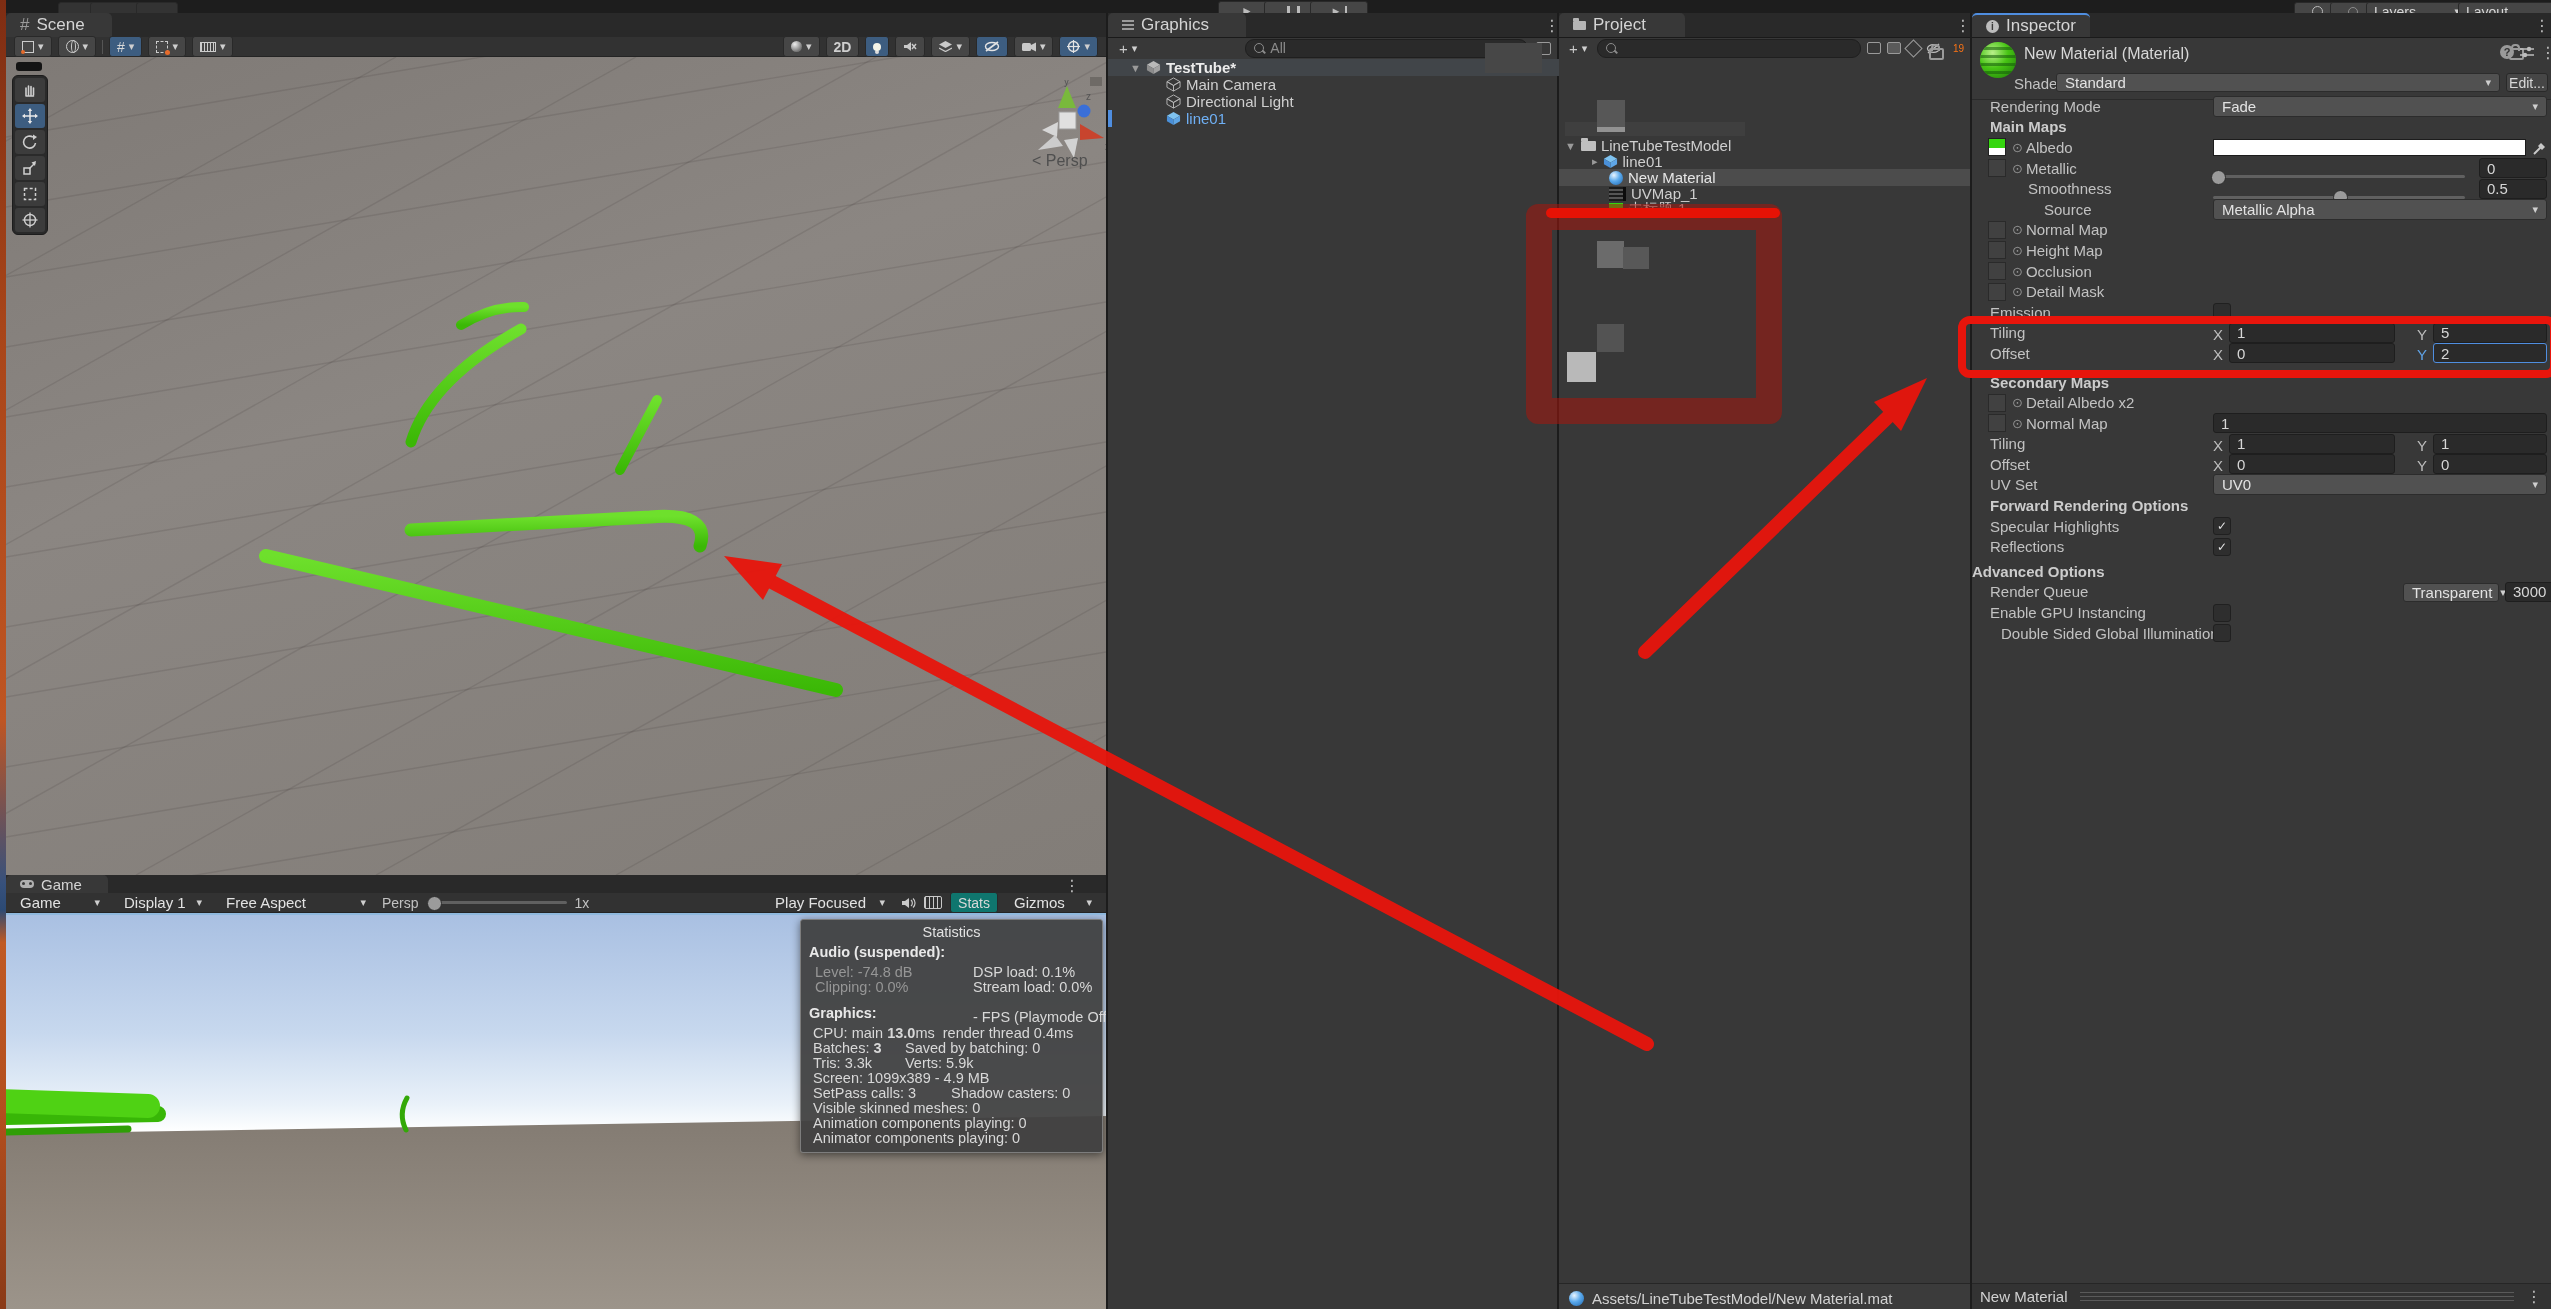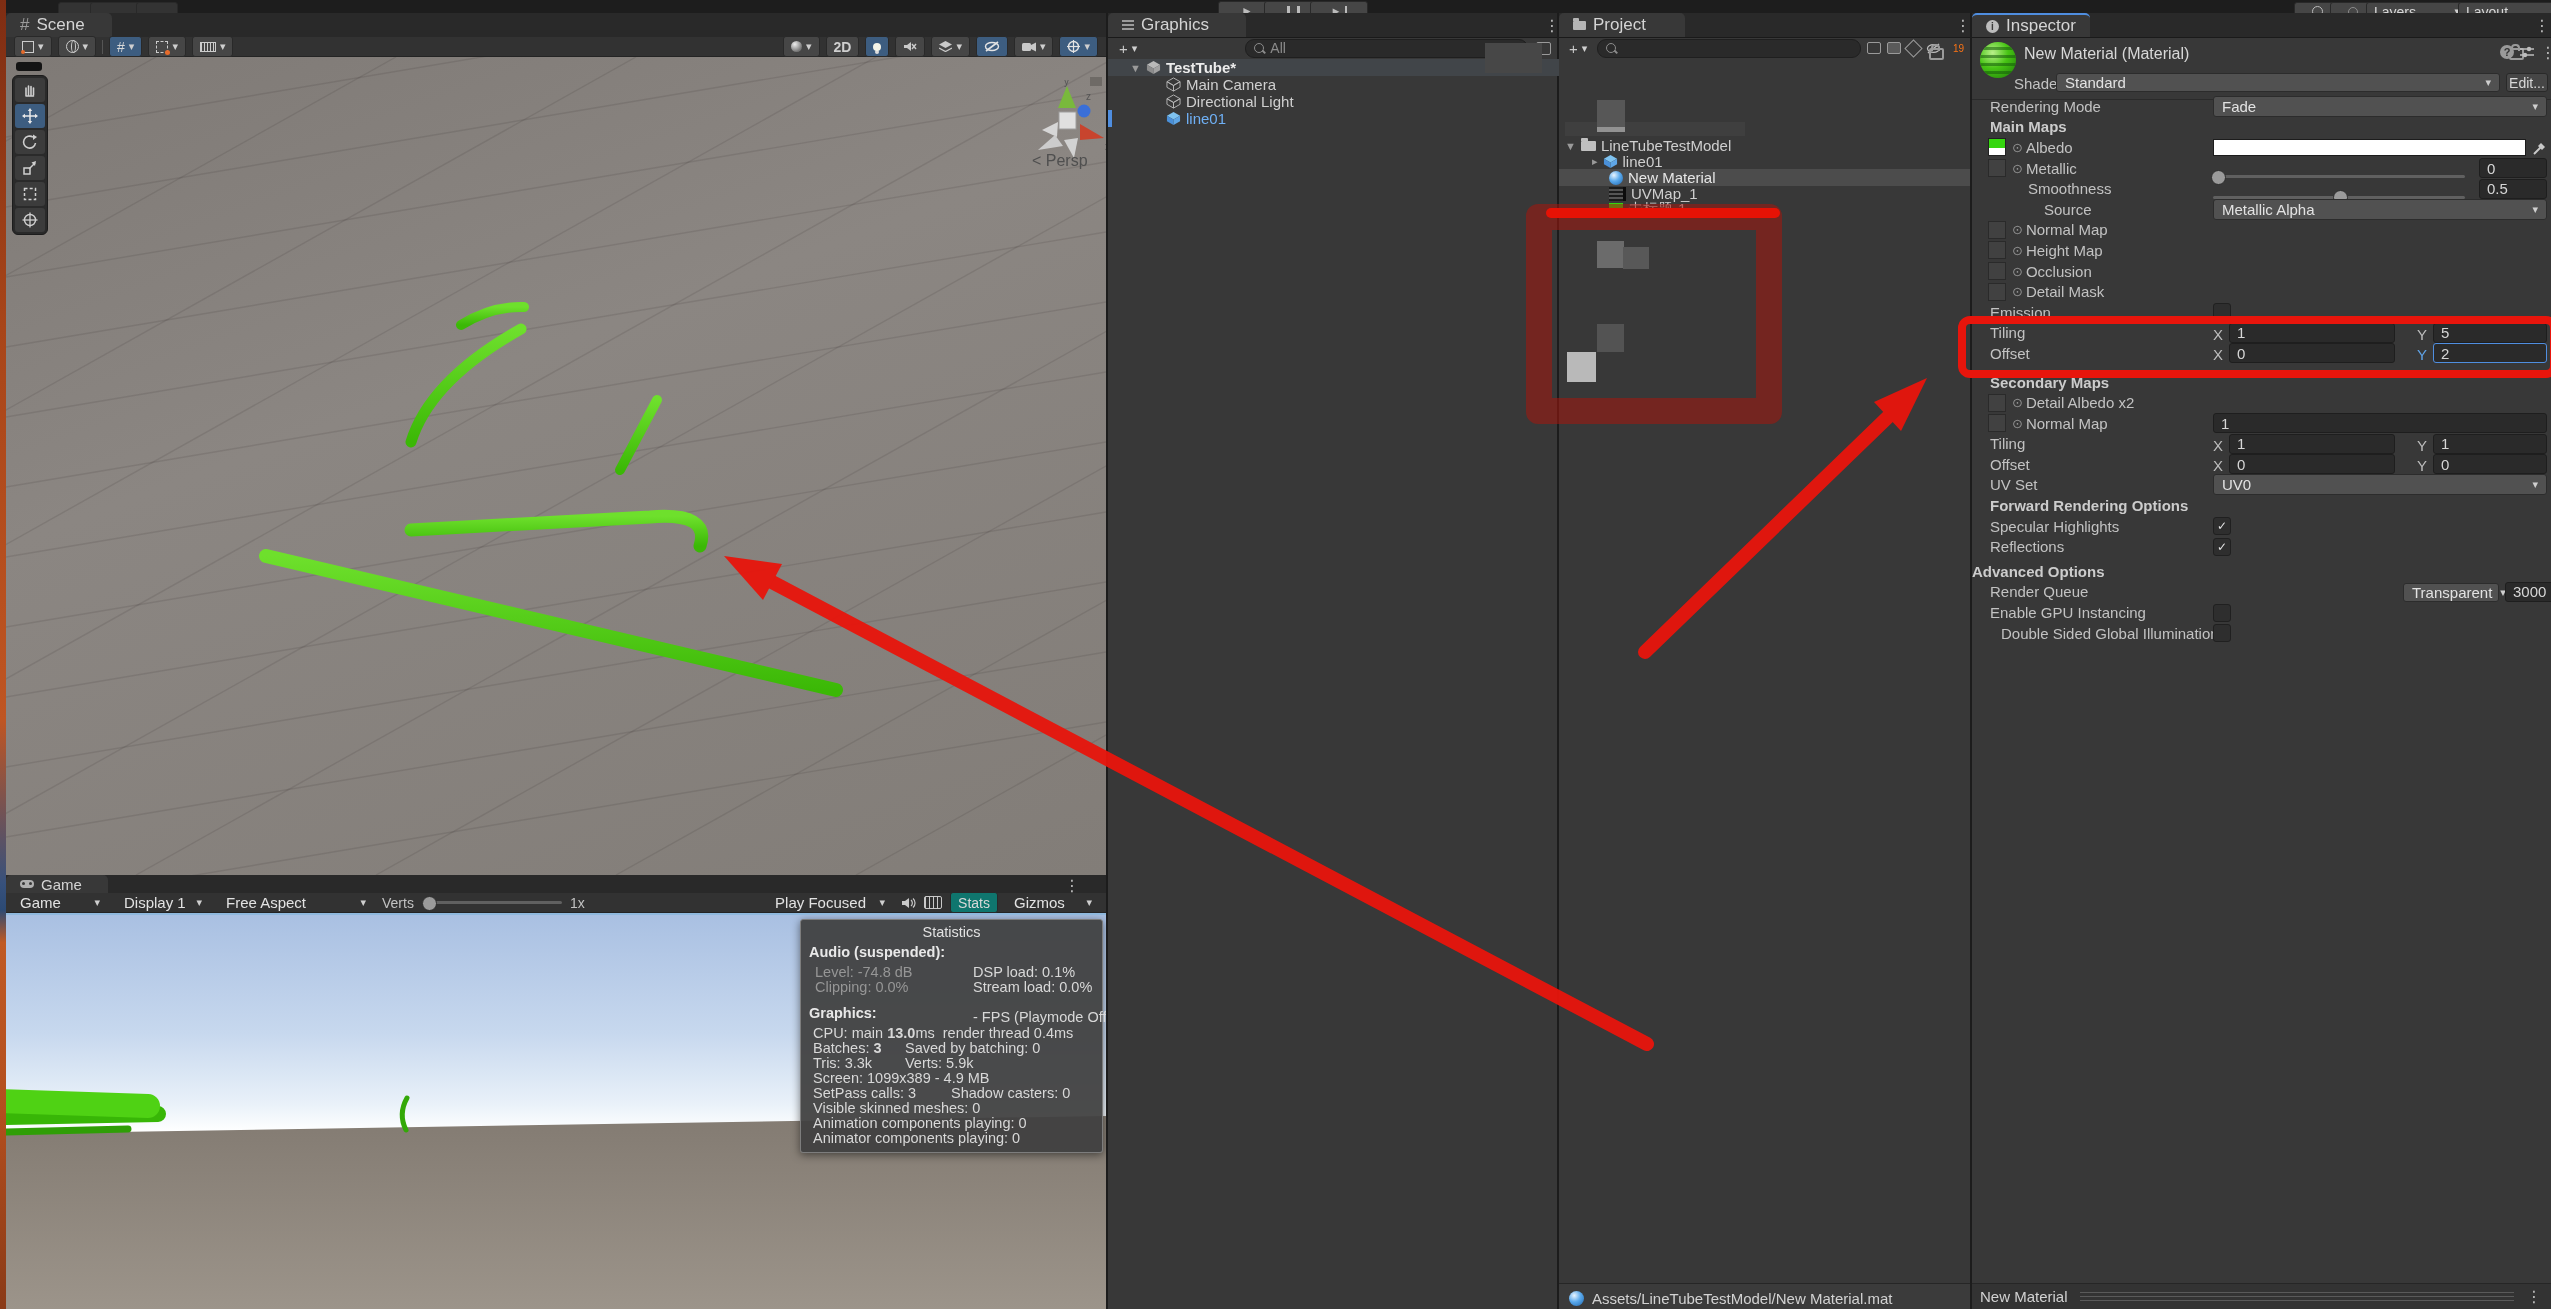--- a/index.html
+++ b/index.html
@@ -284,21 +284,21 @@
         <span class="chev">▾</span>
       </div>
     <div class="dd" style="background:transparent;border:none;width:78px">
         <span>Display 1</span>
         <span class="chev">▾</span>
       </div>
     <div class="dd" style="background:transparent;border:none;width:140px">
         <span>Free Aspect</span>
         <span class="chev">▾</span>
       </div>
-    <span style="color:#c2c2c2">Verts</span>
+    <span style="color:#c2c2c2">Persp</span>
     <div class="sld" style="max-width:140px">
         <span class="knob" style="left:0"></span>
       </div>
     <span style="color:#c2c2c2">1x</span>
     <div style="flex:1"></div>
     <div class="dd" style="background:transparent;border:none;width:110px">
         <span>Play Focused</span>
         <span class="chev">▾</span>
       </div>
     <svg width="15" height="12">

